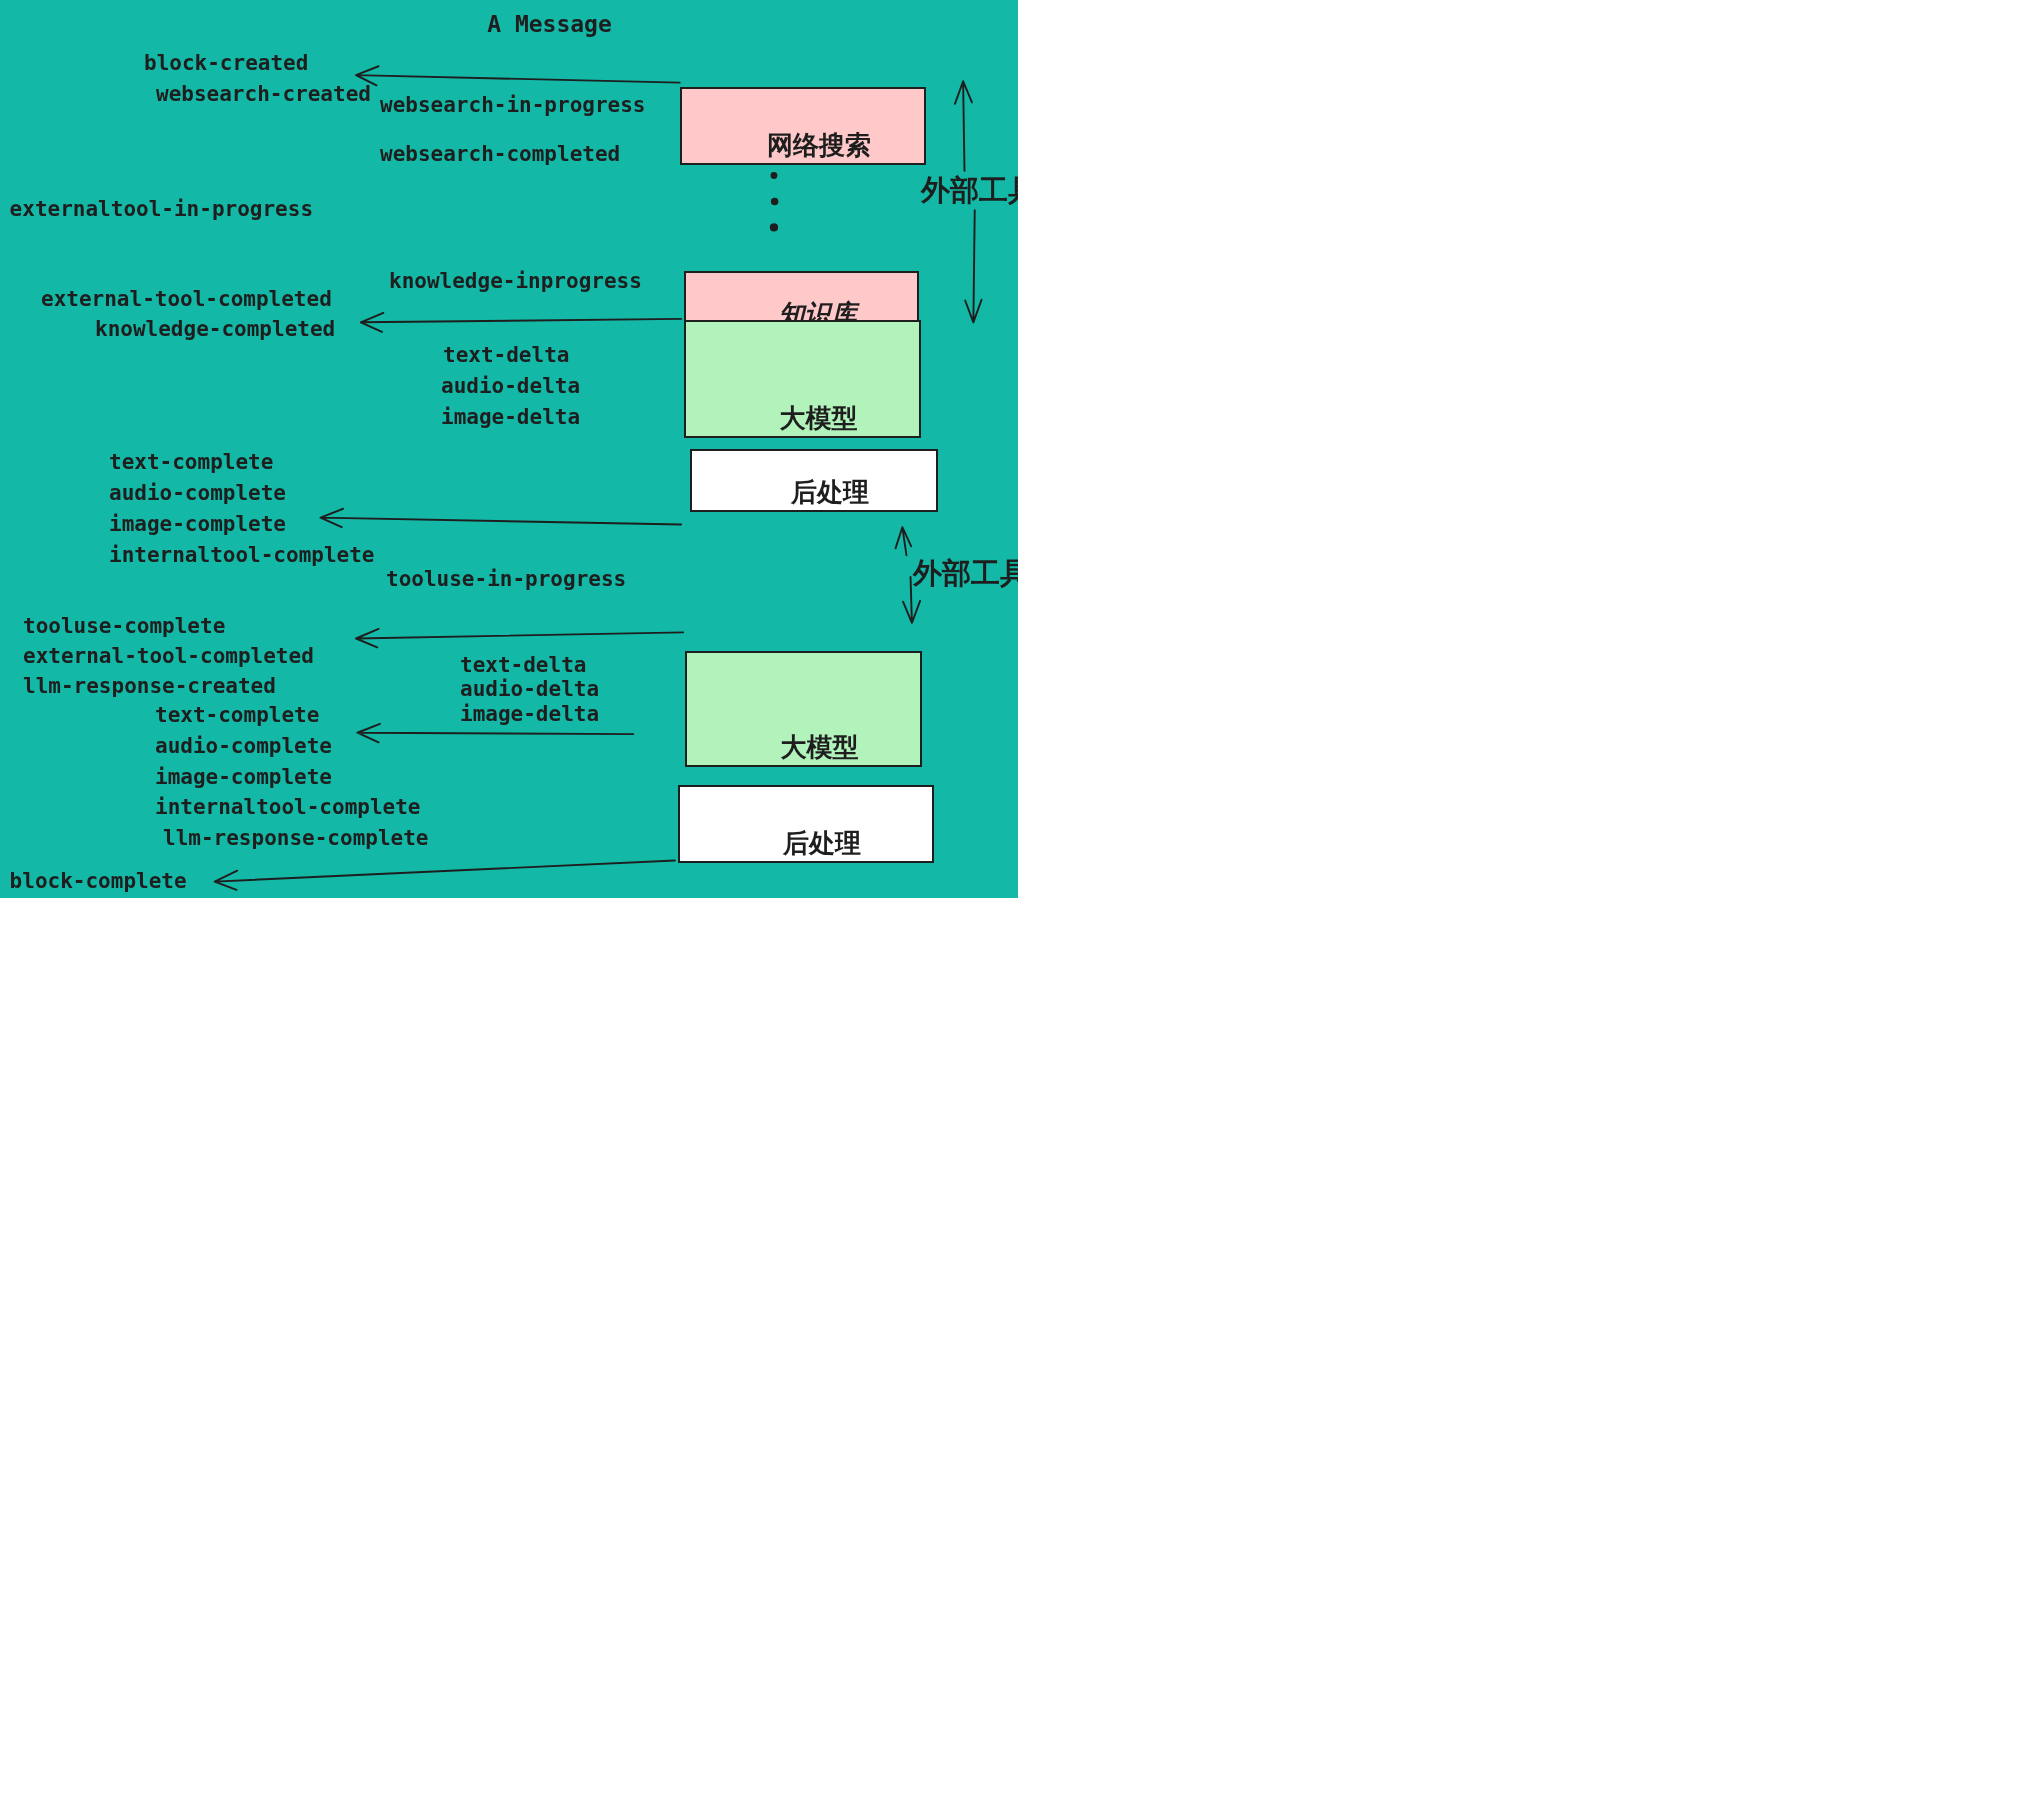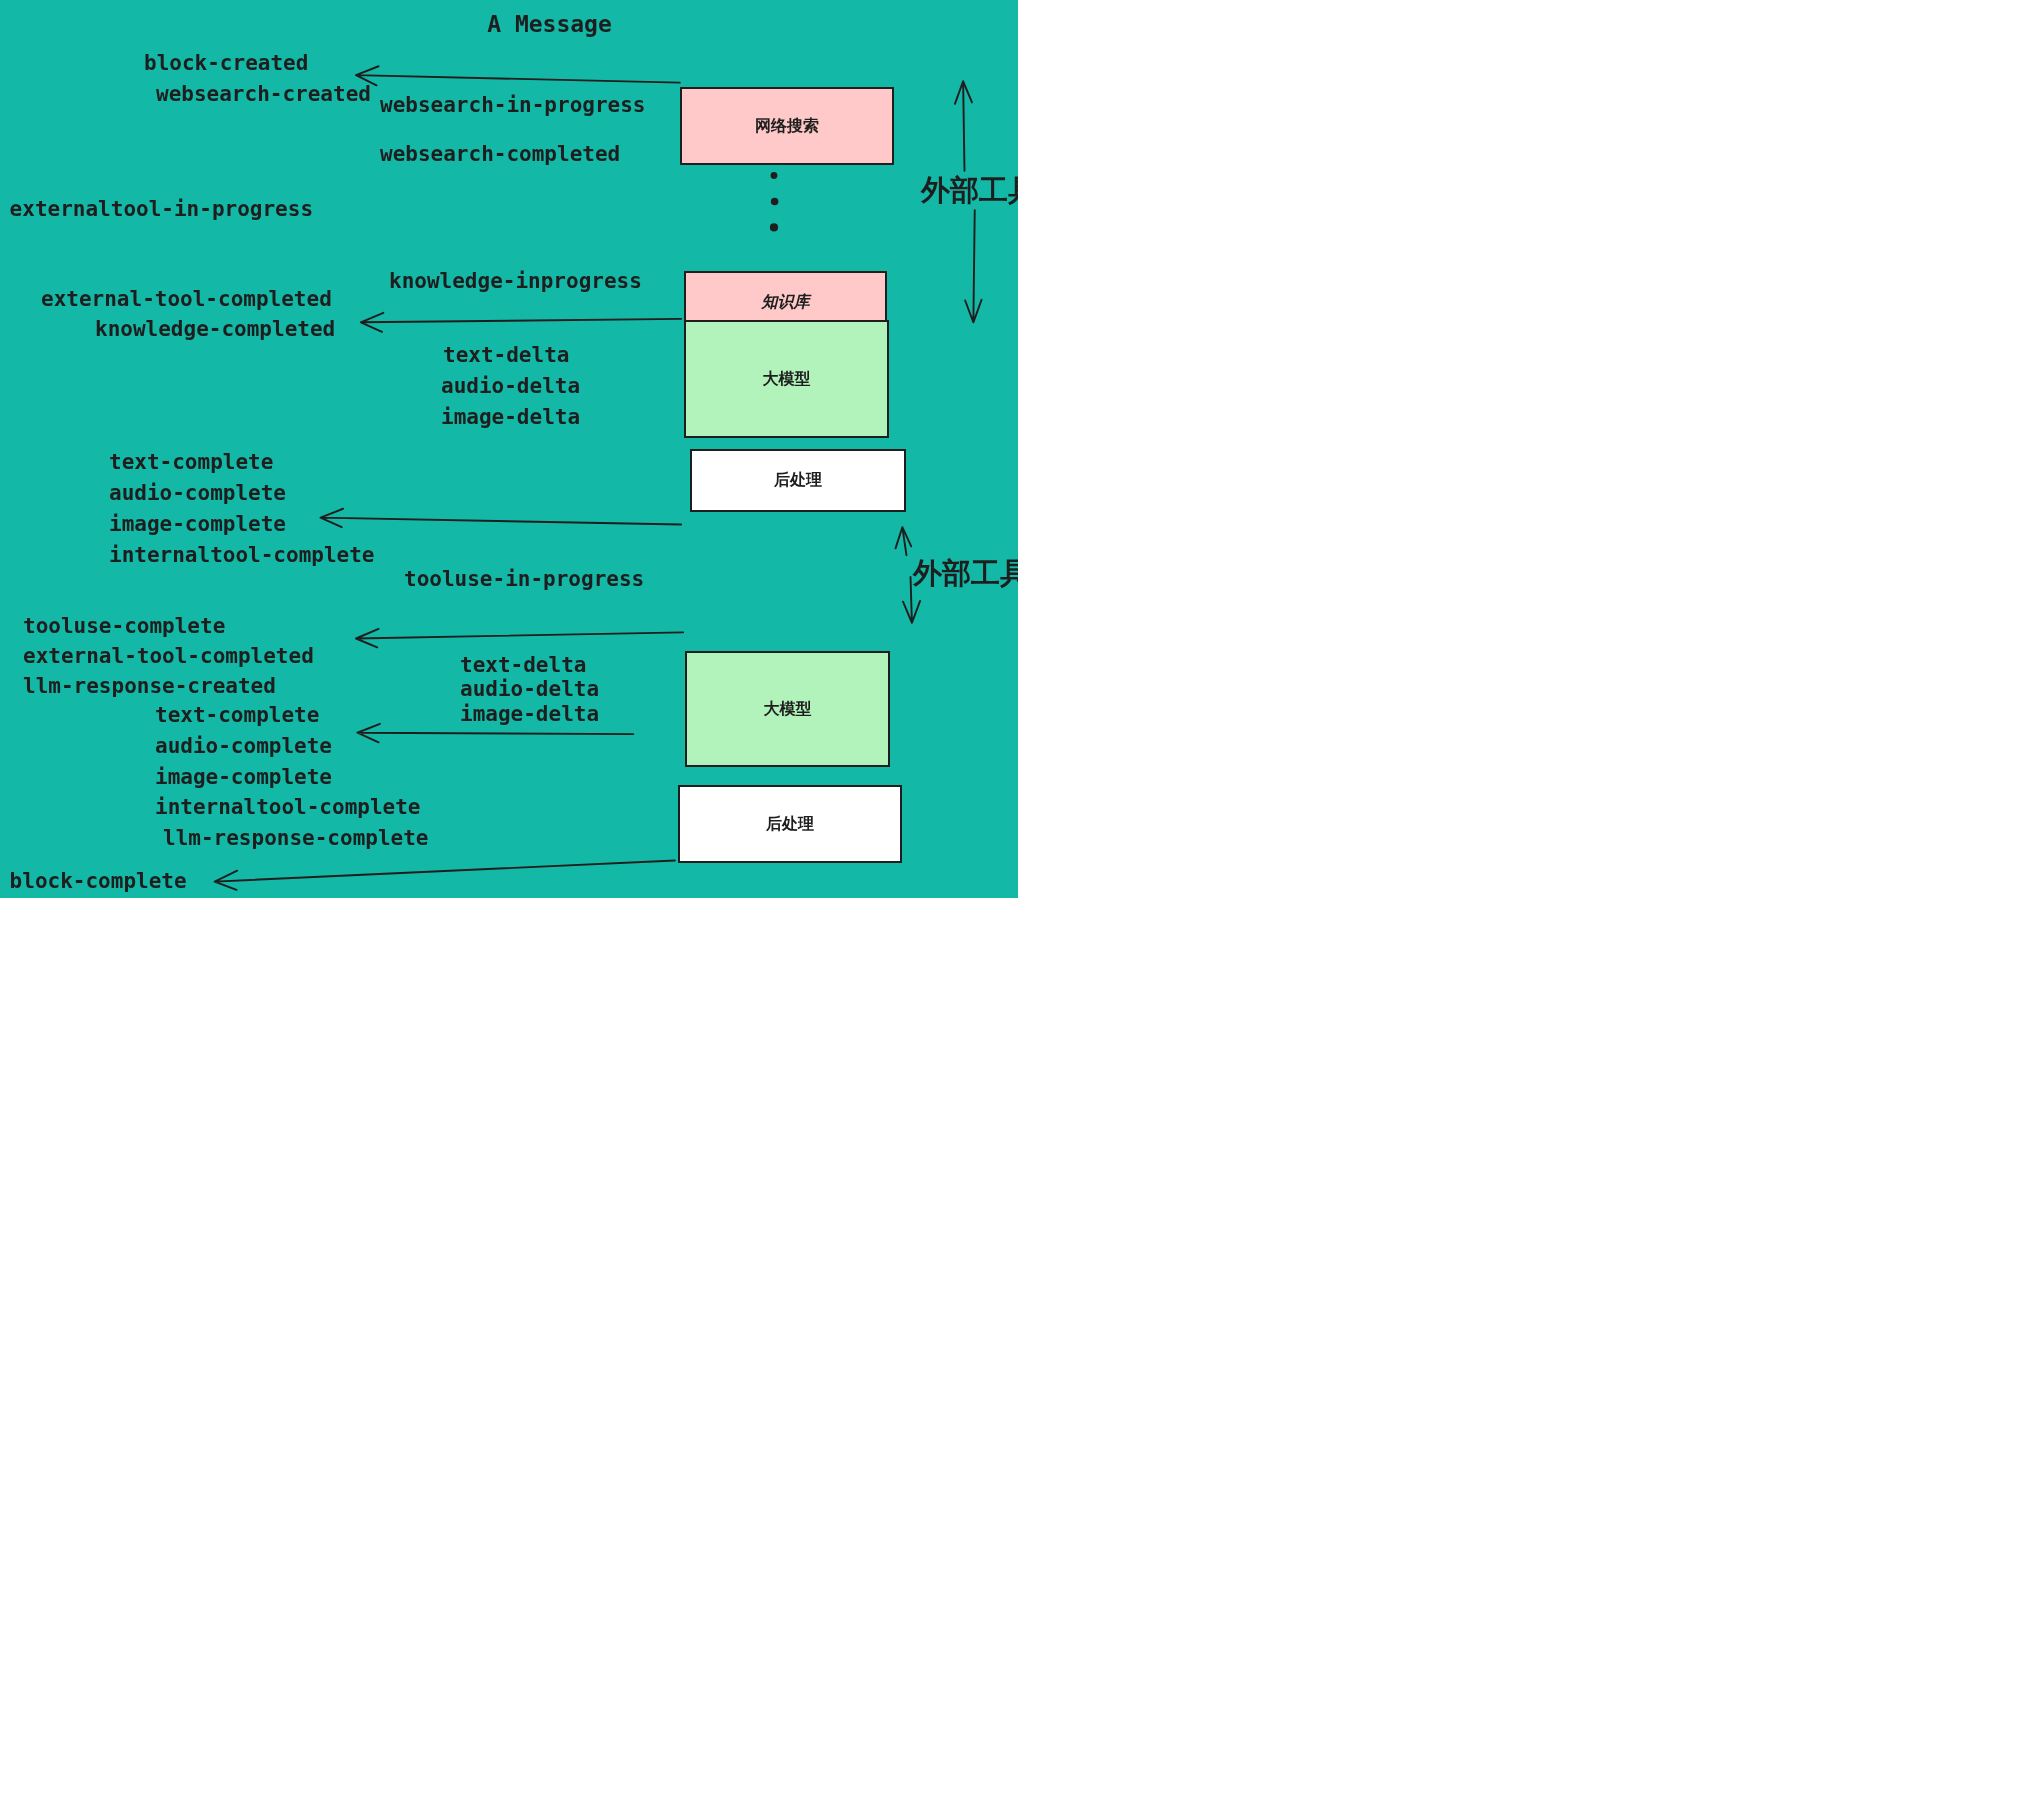--- a/index.html
+++ b/index.html
@@ -25,26 +25,27 @@
     font-size: 21px;
     font-weight: bold;
     white-space: nowrap;
     letter-spacing: 0px;
     line-height: 1.1;
   }
   .box {
     position: absolute;
     border: 2px solid #1e1e1e;
     display: flex;
-    align-items: center;
+    align-items: flex-end;
     justify-content: center;
     font-family: "DejaVu Sans", "Liberation Sans", sans-serif;
     font-weight: 600;
-    font-size: 16px;
+    font-size: 26px;
     white-space: nowrap;
+    padding-left: 32px;
   }
   .box .mono { font-family: "DejaVu Sans Mono", "Liberation Mono", monospace; font-weight: bold; }
   .side {
     position: absolute;
     font-family: "DejaVu Sans", "Liberation Sans", sans-serif;
     font-weight: 600;
     font-size: 29px;
     white-space: nowrap;
   }
   svg.overlay {
@@ -68,21 +69,21 @@
   <div class="ev" style="left:389px;top:270px">knowledge-inprogress</div>
   <div class="ev" style="left:41px;top:288px">external-tool-completed</div>
   <div class="ev" style="left:95px;top:318px">knowledge-completed</div>
   <div class="ev" style="left:443px;top:344px">text-delta</div>
   <div class="ev" style="left:441px;top:375px">audio-delta</div>
   <div class="ev" style="left:441px;top:406px">image-delta</div>
   <div class="ev" style="left:109px;top:451px">text-complete</div>
   <div class="ev" style="left:109px;top:482px">audio-complete</div>
   <div class="ev" style="left:109px;top:513px">image-complete</div>
   <div class="ev" style="left:109px;top:544px">internaltool-complete</div>
-  <div class="ev" style="left:404px;top:568px">tooluse-in-progress</div>
+  <div class="ev" style="left:386px;top:568px">tooluse-in-progress</div>
   <div class="ev" style="left:23px;top:615px">tooluse-complete</div>
   <div class="ev" style="left:23px;top:645px">external-tool-completed</div>
   <div class="ev" style="left:23px;top:675px">llm-response-created</div>
   <div class="ev" style="left:460px;top:654px">text-delta</div>
   <div class="ev" style="left:460px;top:678px">audio-delta</div>
   <div class="ev" style="left:460px;top:703px">image-delta</div>
   <div class="ev" style="left:155px;top:704px">text-complete</div>
   <div class="ev" style="left:155px;top:735px">audio-complete</div>
   <div class="ev" style="left:155px;top:766px">image-complete</div>
   <div class="ev" style="left:155px;top:796px">internaltool-complete</div>

